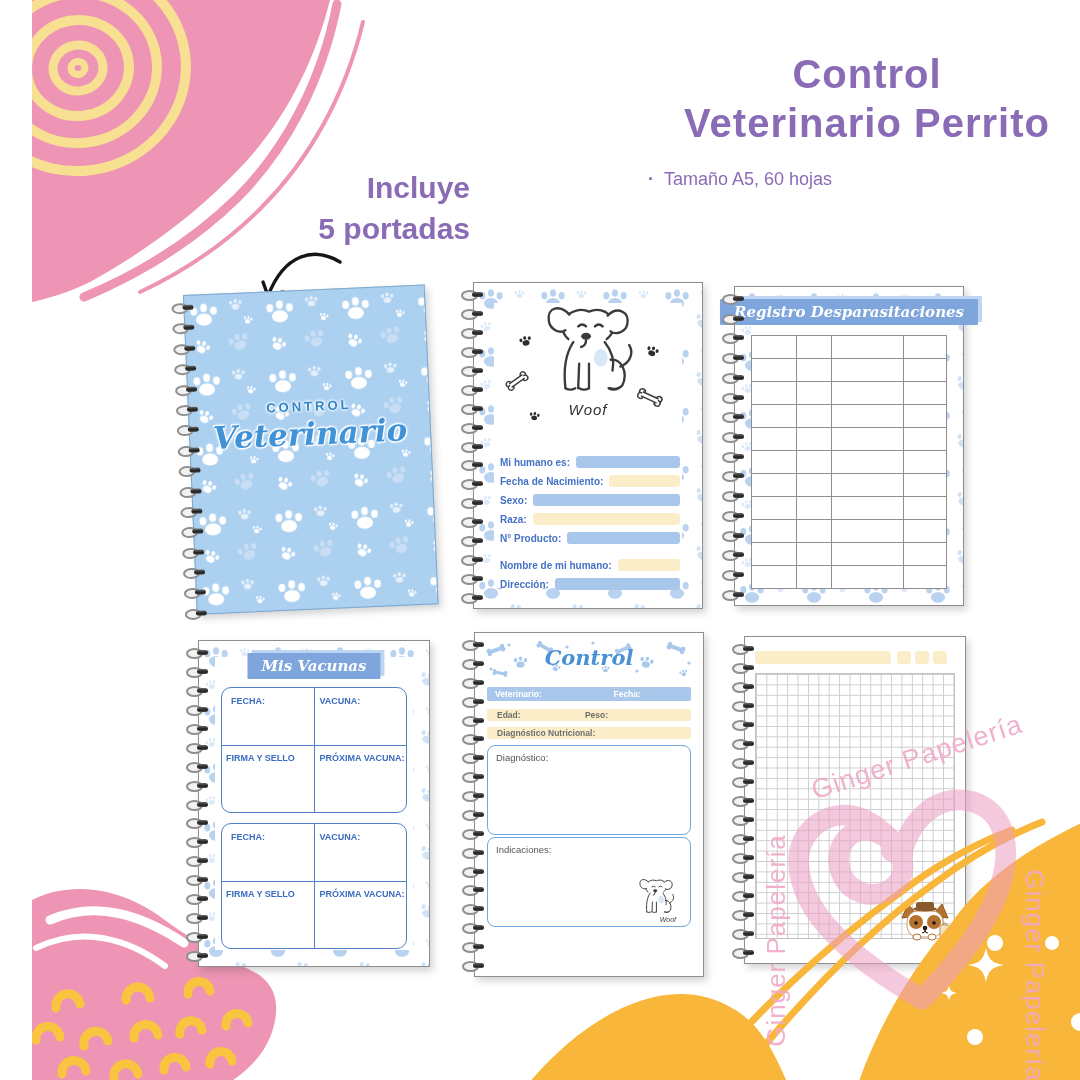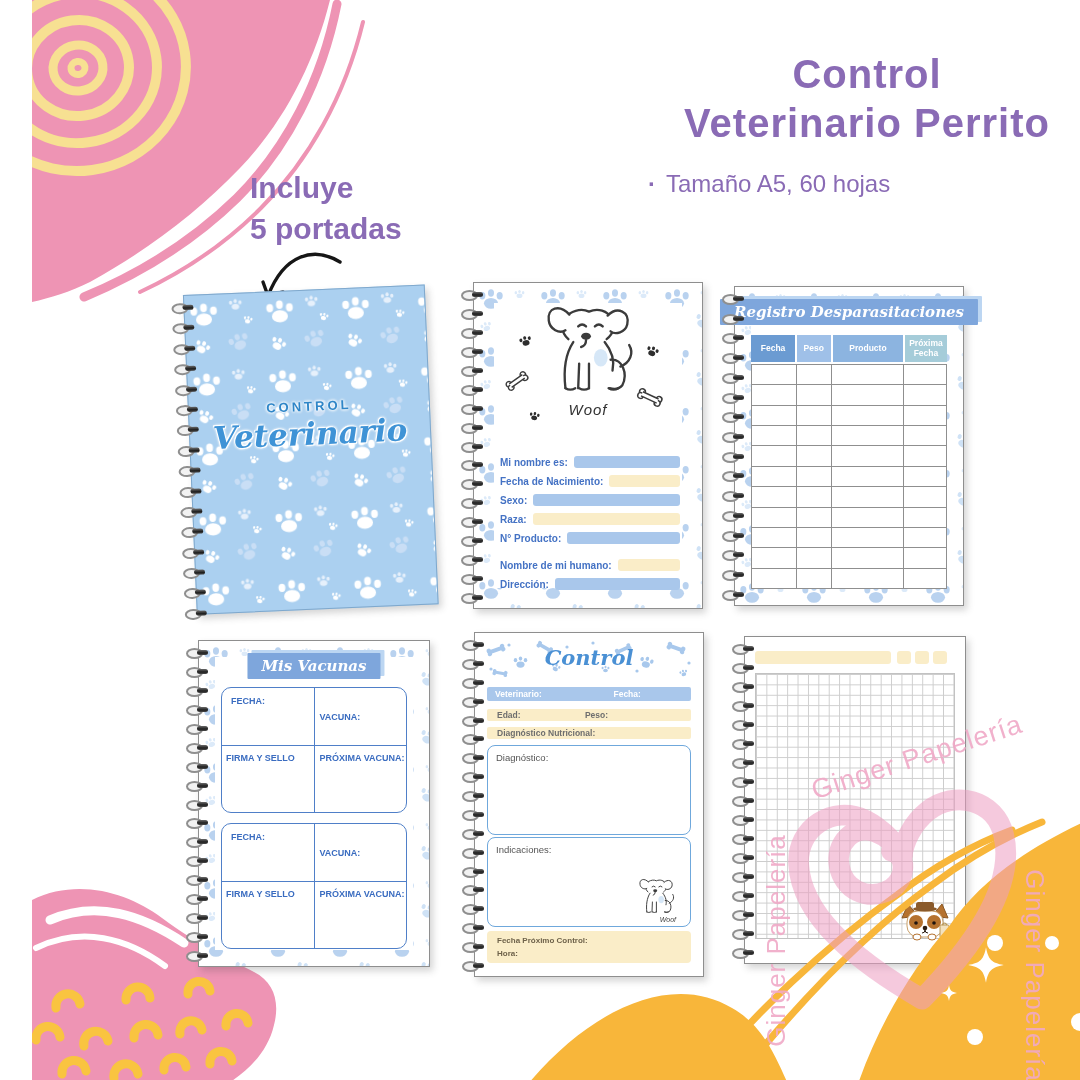--- a/index.html
+++ b/index.html
@@ -6,23 +6,23 @@
   #canvas{position:relative;width:1080px;height:1080px;background:#ffffff;overflow:hidden;
           font-family:"Liberation Sans",sans-serif;margin-left:32px;}
   svg{display:block;}
   .abs{position:absolute;}
   .decor{position:absolute;left:0;top:0;width:1080px;height:1080px;pointer-events:none;}
   .z0{z-index:0}.z5{z-index:5}.z40{z-index:40}.z45{z-index:45}
 
   
   .main-title{position:absolute;left:598px;top:50px;width:474px;text-align:center;
               color:#8a6bb5;font-size:40px;font-weight:600;letter-spacing:1px;line-height:1.22;}
-  .bullets{position:absolute;left:616px;top:166px;color:#8a6bb5;font-size:24px;line-height:1.5;font-weight:500;}
+  .bullets{position:absolute;left:616px;top:166px;color:#8a6bb5;font-size:18px;line-height:1.5;font-weight:500;}
   .bullet-row::before{content:"·";margin-right:10px;font-weight:bold;}
-  .includes{position:absolute;left:218px;top:168px;width:220px;text-align:left;
+  .includes{position:absolute;left:218px;top:168px;width:220px;text-align:right;
             color:#8a6bb5;font-size:30px;font-weight:600;line-height:1.35;}
 
   
   .notebook{position:absolute;z-index:10;}
   .page{position:absolute;left:16px;top:0;background:#fff;border:1px solid #8e8e8e;
         box-shadow:3px 4px 7px rgba(60,60,60,.22);}
   .spiral{position:absolute;left:4px;top:8px;bottom:8px;width:26px;z-index:6;
           display:flex;flex-direction:column;justify-content:space-between;}
   .coil{position:relative;width:26px;height:8px;}
   .coil::before{content:"";position:absolute;left:0;top:0;width:13px;height:7px;
@@ -69,21 +69,21 @@
   .dw-row:last-child{border-bottom:none;}
   .dw-cell{border-right:1px solid #8f8f8f;}
   .dw-cell:last-child{border-right:none;}
 
   
   .vc-card{position:absolute;left:22px;right:22px;height:124px;border:1.5px solid #4f7fc8;
       border-radius:10px;background:#fff;z-index:2;}
   .vc-card::before{content:"";position:absolute;left:50%;top:0;bottom:0;border-left:1.5px solid #4f7fc8;}
   .vc-card::after{content:"";position:absolute;left:0;right:0;top:46%;border-top:1.5px solid #4f7fc8;}
   .vq{position:absolute;font-size:9px;font-weight:bold;color:#3a6cc0;}
-  .vq.tl{left:9px;top:8px;} .vq.tr{left:53%;top:24px;}
+  .vq.tl{left:9px;top:8px;} .vq.tr{left:53%;top:8px;}
   .vq.bl{left:4px;top:calc(46% + 8px);} .vq.br{left:53%;top:calc(46% + 8px);}
 
   
   .ct-title{position:absolute;left:0;right:0;top:12px;text-align:center;z-index:2;
       font-family:"DejaVu Serif",serif;font-style:italic;font-weight:bold;font-size:21px;color:#4a90d4;}
   .ct-bar{position:absolute;left:12px;right:12px;border-radius:2px;font-size:8.5px;}
   .ct-bar .lab{position:absolute;top:50%;transform:translateY(-50%);}
   .ct-blue{background:#a9c7eb;color:#fff;font-weight:bold;}
   .ct-cream{background:#faedc8;color:#6e6e6e;font-weight:600;}
   .ct-box{position:absolute;left:12px;right:12px;border:1.4px solid #6fa8dc;border-radius:8px;background:#fff;}
@@ -276,21 +276,21 @@
       <svg class="abs" style="left:0;top:0" width="228" height="325">
         <use href="#paw" x="45" y="52" width="13" height="12" fill="#2e2e2e" transform="rotate(-15 51 58)"></use>
         <use href="#paw" x="172" y="62" width="13" height="12" fill="#2e2e2e" transform="rotate(20 178 68)"></use>
         <use href="#paw" x="55" y="128" width="11" height="10" fill="#2e2e2e" transform="rotate(10 60 133)"></use>
         <use href="#boneline" x="30" y="92" width="26" height="12" transform="rotate(-35 43 98)"></use>
         <use href="#boneline" x="162" y="108" width="28" height="13" transform="rotate(25 176 114)"></use>
       </svg>
       <div class="woof">Woof</div>
       <div class="pf-wrap" id="profile-fields">
           <div class="pf-row">
-            <span class="pf-label">Mi nombre es:</span>
+            <span class="pf-label">Mi humano es:</span>
             <div class="pf-bar blue"></div>
           </div>
           <div class="pf-row">
             <span class="pf-label">Fecha de Nacimiento:</span>
             <div class="pf-bar cream"></div>
           </div>
           <div class="pf-row">
             <span class="pf-label">Sexo:</span>
             <div class="pf-bar blue"></div>
           </div>
@@ -334,26 +334,20 @@
   </div>
 
   <div class="notebook" style="left:686px;top:286px;width:246px;height:320px">
     <div class="page" style="width:228px;height:318px">
       <svg class="paw-bg">
           <rect width="100%" height="100%" fill="url(#pawBorder)"></rect>
         </svg>
       <div class="inner-mask" style="inset:16px"></div>
       <div class="banner">Registro Desparasitaciones</div>
       <div class="dw-table">
-        <div class="dw-head" id="dw-head">
-            <div class="dw-hcell" style="flex-basis: 23%; background: rgb(107, 155, 210);">Fecha</div>
-            <div class="dw-hcell" style="flex-basis: 18%; background: rgb(159, 192, 232);">Peso</div>
-            <div class="dw-hcell" style="flex-basis: 37%; background: rgb(140, 180, 224);">Producto</div>
-            <div class="dw-hcell" style="flex-basis: 22%; background: rgb(165, 204, 217);">Próxima Fecha</div>
-          </div>
         <div class="dw-body" id="dw-body">
             <div class="dw-row">
               <div class="dw-cell" style="flex-basis: 23%;"></div>
               <div class="dw-cell" style="flex-basis: 18%;"></div>
               <div class="dw-cell" style="flex-basis: 37%;"></div>
               <div class="dw-cell" style="flex-basis: 22%;"></div>
             </div>
             <div class="dw-row">
               <div class="dw-cell" style="flex-basis: 23%;"></div>
               <div class="dw-cell" style="flex-basis: 18%;"></div>
@@ -514,24 +508,20 @@
       </div>
       <div class="ct-box" style="top:204px;height:88px">
         <span class="lab">Indicaciones:</span>
         <svg class="abs" style="right:8px;bottom:10px" width="52" height="42" viewBox="0 0 130 105">
             <use href="#dog"></use>
           </svg>
         <span class="mini-woof">Woof</span>
       </div>
       <div class="ct-box" style="top:112px;height:88px">
         <span class="lab">Diagnóstico:</span>
-      </div>
-      <div class="ct-foot">
-        <span class="abs" style="left:10px;top:5px">Fecha Próximo Control:</span>
-        <span class="abs" style="left:10px;top:18px">Hora:</span>
       </div>
     </div>
     <div class="spiral">
         <div class="coil"></div>
         <div class="coil"></div>
         <div class="coil"></div>
         <div class="coil"></div>
         <div class="coil"></div>
         <div class="coil"></div>
         <div class="coil"></div>

